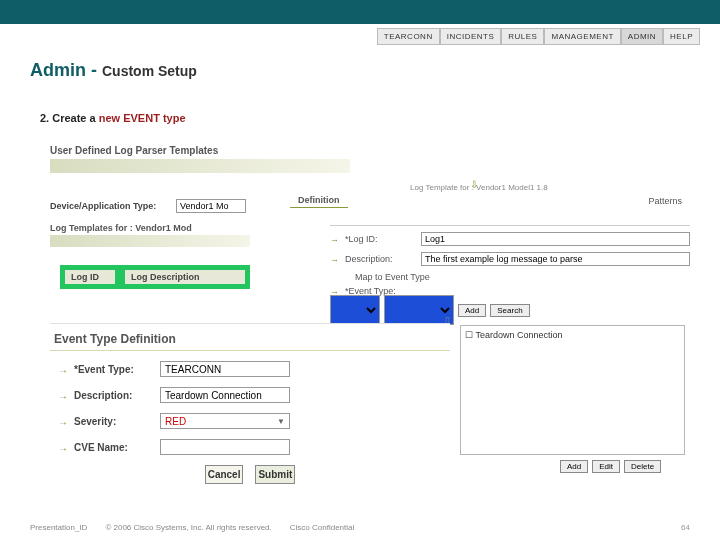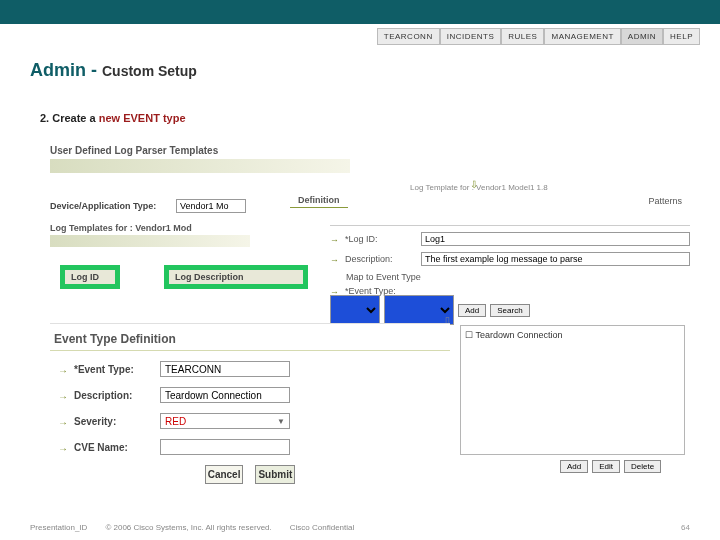--- a/index.html
+++ b/index.html
@@ -25,21 +25,21 @@
 .tabs-row .tab { padding: 2px 8px; }
 .tabs-row .tab.active { border-bottom: 1px solid #8a9a3a; font-weight: bold; }
 .right-box { position: absolute; top: 80px; left: 300px; width: 360px; border-top: 1px solid #ccc; padding-top: 6px; font-size: 9px; color: #555; }
 .right-box .r-row { display: flex; align-items: center; gap: 6px; margin-bottom: 6px; }
 .right-box .r-row .arrow { color: #7a8a2a; font-weight: bold; }
 .right-box .r-row .lbl { width: 70px; }
 .right-box .r-row input { flex: 1; }
 .table-head { position: absolute; top: 120px; left: 30px; display: flex; }
 .th { border: 5px solid #22c55e; background: #e8e8d8; padding: 2px 6px; font-size: 9px; font-weight: bold; color: #444; }
 .th1 { width: 60px; }
-.th2 { width: 144px; margin-left: 44px; }
+.th2 { width: 130px; }
 .filter-row { position: absolute; top: 150px; left: 300px; display: flex; gap: 4px; align-items: center; }
 .filter-row select, .filter-row .fbox { border: 1px solid #999; background: #1d4ed8; padding: 14px 3px; font-size: 8px; height: 20px; }
 .event-table { position: absolute; top: 180px; left: 430px; width: 225px; height: 130px; border: 1px solid #b5b5b5; background: #fff; padding: 4px; font-size: 9px; color: #333; }
 .action-btns { position: absolute; top: 315px; left: 530px; display: flex; gap: 4px; }
 .def-panel { position: absolute; top: 178px; left: 20px; width: 400px; background: #fff; border-top: 1px solid #e0e0e0; padding: 8px 0; }
 .def-panel .hdr { font-size: 12px; font-weight: bold; color: #555; border-bottom: 1px solid #d5dab0; padding: 0 0 4px 4px; margin-bottom: 10px; }
 .def-panel .drow { display: flex; align-items: center; gap: 6px; margin: 0 0 10px 8px; font-size: 10px; color: #444; }
 .def-panel .drow .arrow { color: #7a8a2a; font-weight: bold; width: 10px; }
 .def-panel .drow .lbl { width: 80px; font-weight: bold; }
 .def-panel .drow .box { border: 1px solid #999; background: #fff; padding: 2px 4px; width: 130px; height: 16px; font-size: 10px; }
@@ -104,21 +104,21 @@
     <div class="r-row">
       <span class="arrow">→</span>
       <span class="lbl">*Log ID:</span>
       <input class="text-input" value="Log1" style="">
     </div>
     <div class="r-row">
       <span class="arrow">→</span>
       <span class="lbl">Description:</span>
       <input class="text-input" style="flex: 1 1 0%;" value="The first example log message to parse">
     </div>
-    <div style="margin:4px 0 4px 4px;padding-left:12px;">Map to Event Type</div>
+    <div style="margin:4px 0 4px 13px;padding-left:12px;">Map to Event Type</div>
     <div class="r-row">
       <span class="arrow">→</span>
       <span class="lbl">*Event Type:</span>
     </div>
   </div>
 
   <div class="table-head">
     <div class="th th1">Log ID</div>
     <div class="th th2">Log Description</div>
   </div>

